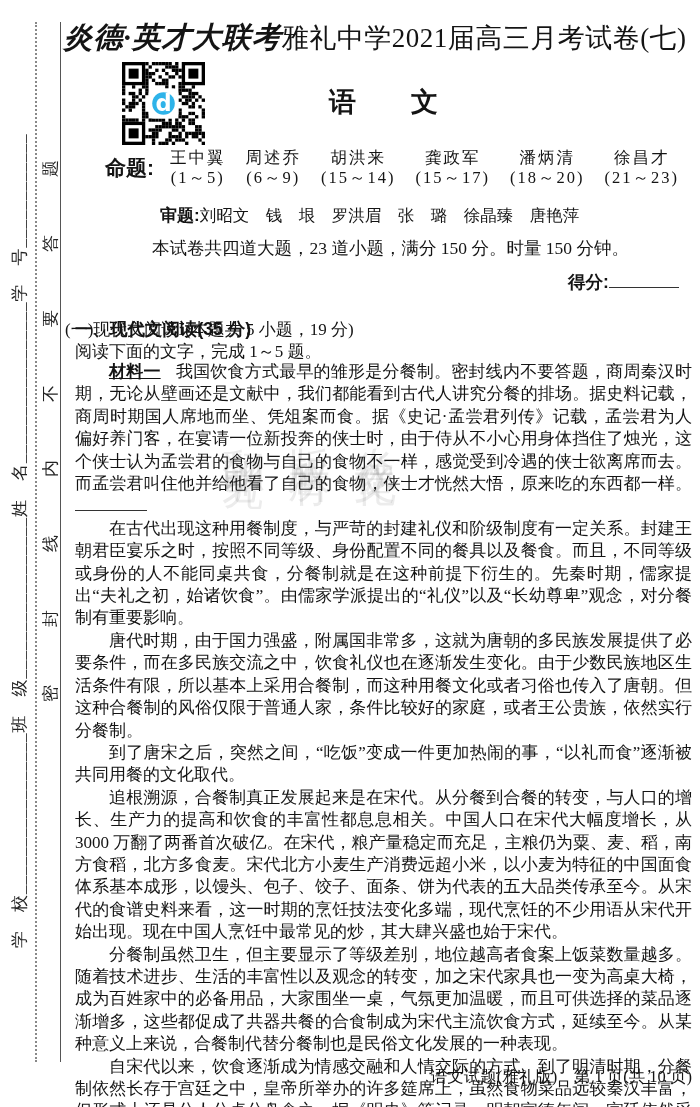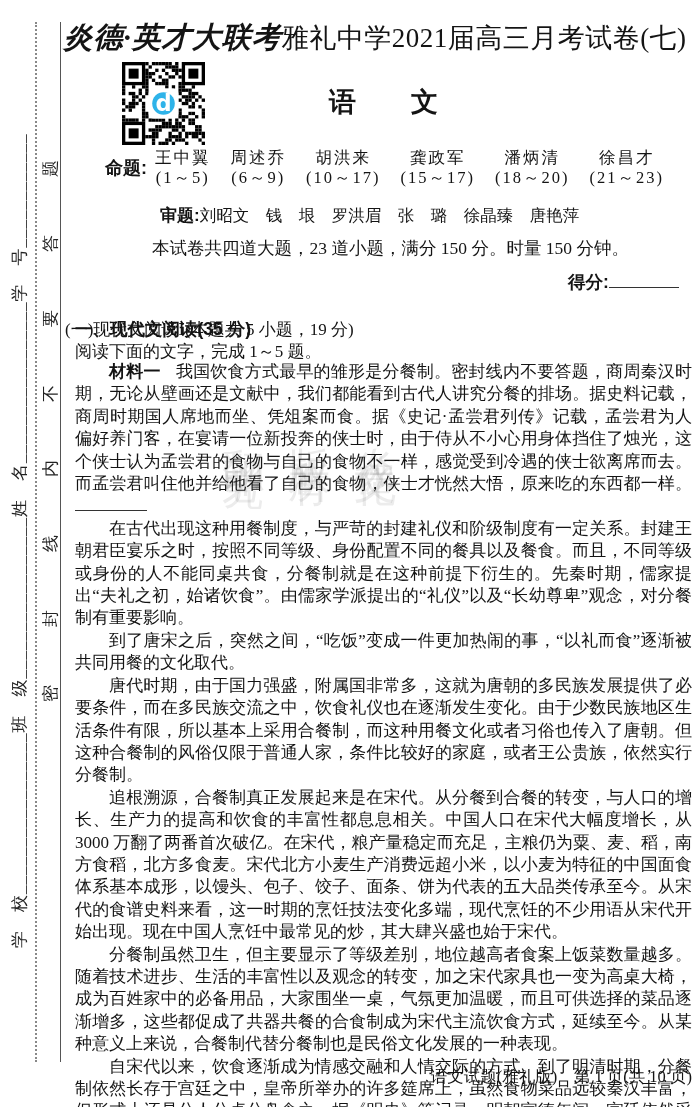--- a/index.html
+++ b/index.html
@@ -22,41 +22,41 @@
   
   .title{position:absolute;top:18px;left:55px;width:640px;text-align:center;white-space:nowrap;}
   .title .brand{font-size:29px;font-weight:900;font-style:italic;letter-spacing:1px;}
   .title .rest{font-size:27px;letter-spacing:0.5px;}
   .qr{position:absolute;left:122px;top:62px;width:83px;height:83px;}
   .subject{position:absolute;top:84px;left:75px;width:617px;text-align:center;
            font-size:27px;font-weight:bold;letter-spacing:14px;text-indent:14px;}
 
   
   .setters{position:absolute;top:148px;left:105px;display:flex;align-items:center;font-size:16.5px;}
-  .setters .lbl{font-weight:bold;font-size:18px;margin-right:8px;}
+  .setters .lbl{font-weight:bold;font-size:21px;margin-right:16px;}
   .cols{display:flex;gap:20px;}
   .col{display:flex;flex-direction:column;align-items:center;line-height:20px;letter-spacing:2px;}
   .reviewers{position:absolute;top:204px;left:160px;font-size:16.5px;}
   .reviewers .lbl{font-weight:bold;font-size:17px;text-align:center;}
   .exam-info{position:absolute;top:236px;left:152px;font-size:17.5px;}
 
   
   .score{position:absolute;top:270px;left:568px;font-size:17.5px;font-weight:bold;}
   .score .ublank{display:inline-block;width:70px;height:2px;border-bottom:1.5px solid #333;vertical-align:baseline;}
 
   
   .sec-head{position:absolute;top:294px;left:75px;font-weight:bold;font-size:17.5px;margin-top:23px;}
   .sec-sub{position:absolute;top:318px;left:65px;font-size:17px;}
   .sec-instr{position:absolute;top:340px;left:75px;font-size:17px;}
 
   
   .bodytext{position:absolute;top:361px;left:75px;width:617px;font-size:17px;line-height:22.4px;
             text-align:justify;}
   .bodytext p{margin:0;text-indent:2em;}
-  .material-lbl{font-weight:bold;margin-right:0.9em;}
+  .material-lbl{font-weight:bold;margin-right:0.9em;text-decoration:underline;}
   .ublank-inline{display:inline-block;width:72px;border-bottom:1.5px solid #333;height:2px;vertical-align:baseline;}
 
   .footer{position:absolute;top:1066px;left:75px;width:617px;text-align:right;font-size:16.5px;}
 </style>
 </head>
 <body>
 
 <div class="page">
 
   <div class="seal-dotted"></div>
@@ -289,21 +289,21 @@
       <div class="col">
           <span>王中翼</span>
           <span>(1～5)</span>
         </div>
       <div class="col">
           <span>周述乔</span>
           <span>(6～9)</span>
         </div>
       <div class="col">
           <span>胡洪来</span>
-          <span>(10～17)</span>
+          <span>(15～14)</span>
         </div>
       <div class="col">
           <span>龚政军</span>
           <span>(15～17)</span>
         </div>
       <div class="col">
           <span>潘炳清</span>
           <span>(18～20)</span>
         </div>
       <div class="col">
@@ -319,22 +319,22 @@
 
   <div class="score sans"><span>得分:</span><span class="ublank"></span></div>
 
   <div class="sec-head sans">一、现代文阅读(35 分)</div>
   <div class="sec-sub">(一)现代文阅读Ⅰ(本题共 5 小题，19 分)</div>
   <div class="sec-instr">阅读下面的文字，完成 1～5 题。</div>
 
   <div class="bodytext">
     <p><span class="material-lbl sans">材料一</span><span>我国饮食方式最早的雏形是分餐制。密封线内不要答题，商周秦汉时期，无论从壁画还是文献中，我们都能看到古代人讲究分餐的排场。据史料记载，商周时期国人席地而坐、凭俎案而食。据《史记·孟尝君列传》记载，孟尝君为人偏好养门客，在宴请一位新投奔的侠士时，由于侍从不小心用身体挡住了烛光，这个侠士认为孟尝君的食物与自己的食物不一样，感觉受到冷遇的侠士欲离席而去。而孟尝君叫住他并给他看了自己的食物，侠士才恍然大悟，原来吃的东西都一样。</span><span class="ublank-inline"></span></p>
     <p>在古代出现这种用餐制度，与严苛的封建礼仪和阶级制度有一定关系。封建王朝君臣宴乐之时，按照不同等级、身份配置不同的餐具以及餐食。而且，不同等级或身份的人不能同桌共食，分餐制就是在这种前提下衍生的。先秦时期，儒家提出“夫礼之初，始诸饮食”。由儒家学派提出的“礼仪”以及“长幼尊卑”观念，对分餐制有重要影响。</p>
+    <p>唐代时期，由于国力强盛，附属国非常多，这就为唐朝的多民族发展提供了必要条件，而在多民族交流之中，饮食礼仪也在逐渐发生变化。由于少数民族地区生活条件有限，所以基本上采用合餐制，而这种用餐文化或者习俗也传入了唐朝。但这种合餐制的风俗仅限于普通人家，条件比较好的家庭，或者王公贵族，依然实行分餐制。</p>
     <p>到了唐宋之后，突然之间，“吃饭”变成一件更加热闹的事，“以礼而食”逐渐被共同用餐的文化取代。</p>
-    <p>唐代时期，由于国力强盛，附属国非常多，这就为唐朝的多民族发展提供了必要条件，而在多民族交流之中，饮食礼仪也在逐渐发生变化。由于少数民族地区生活条件有限，所以基本上采用合餐制，而这种用餐文化或者习俗也传入了唐朝。但这种合餐制的风俗仅限于普通人家，条件比较好的家庭，或者王公贵族，依然实行分餐制。</p>
     <p>追根溯源，合餐制真正发展起来是在宋代。从分餐到合餐的转变，与人口的增长、生产力的提高和饮食的丰富性都息息相关。中国人口在宋代大幅度增长，从 3000 万翻了两番首次破亿。在宋代，粮产量稳定而充足，主粮仍为粟、麦、稻，南方食稻，北方多食麦。宋代北方小麦生产消费远超小米，以小麦为特征的中国面食体系基本成形，以馒头、包子、饺子、面条、饼为代表的五大品类传承至今。从宋代的食谱史料来看，这一时期的烹饪技法变化多端，现代烹饪的不少用语从宋代开始出现。现在中国人烹饪中最常见的炒，其大肆兴盛也始于宋代。</p>
     <p>分餐制虽然卫生，但主要显示了等级差别，地位越高者食案上饭菜数量越多。随着技术进步、生活的丰富性以及观念的转变，加之宋代家具也一变为高桌大椅，成为百姓家中的必备用品，大家围坐一桌，气氛更加温暖，而且可供选择的菜品逐渐增多，这些都促成了共器共餐的合食制成为宋代主流饮食方式，延续至今。从某种意义上来说，合餐制代替分餐制也是民俗文化发展的一种表现。</p>
     <p>自宋代以来，饮食逐渐成为情感交融和人情交际的方式。到了明清时期，分餐制依然长存于宫廷之中，皇帝所举办的许多筵席上，虽然食物菜品远较秦汉丰富，但形式上还是分人分桌分盘食之。据《明史》等记录，明朝宣德年间，宫廷依然采用分餐制，并且</p>
   </div>
 
   <div class="footer">语文试题(雅礼版)　第 1 页(共 10 页)</div>
 
 </div>
 
 </body></html>

